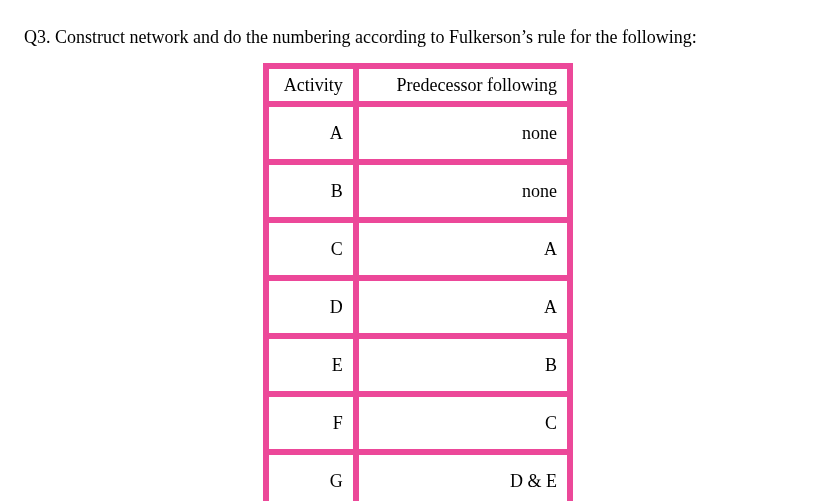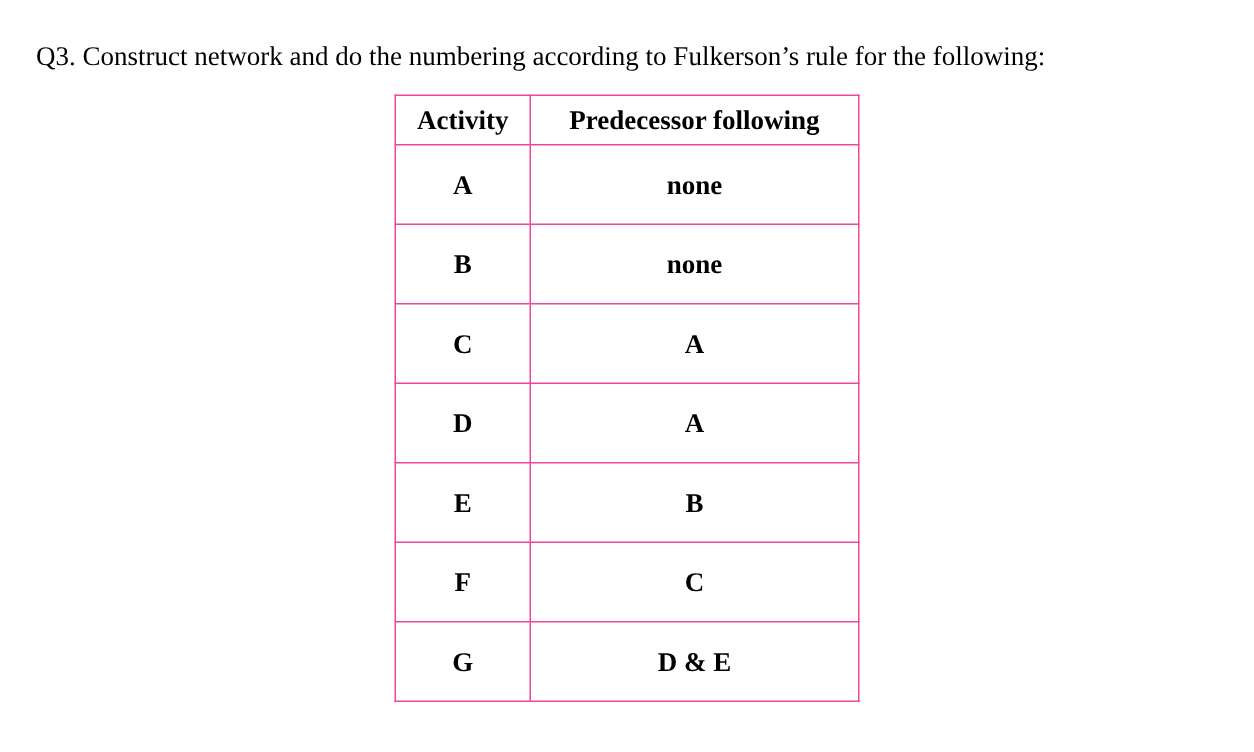--- a/index.html
+++ b/index.html
@@ -22,25 +22,25 @@
   }
   .table-wrap {
     display: flex;
     justify-content: center;
   }
   table {
     border-collapse: collapse;
     width: 310px;
   }
   th, td {
-    border: 1px solid #ec4899;
-    text-align: center;
+    border: 6px solid #ec4899;
+    text-align: right;
     vertical-align: middle;
     padding: 0 10px;
-    font-weight: bold;
+    font-weight: normal;
   }
   th {
     height: 32px;
     font-size: 18px;
   }
   td {
     height: 52px;
     font-size: 18px;
   }
   col.col-a { width: 90px; }

